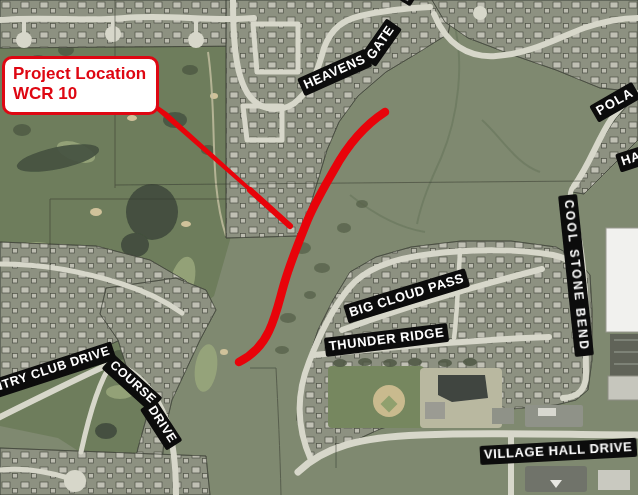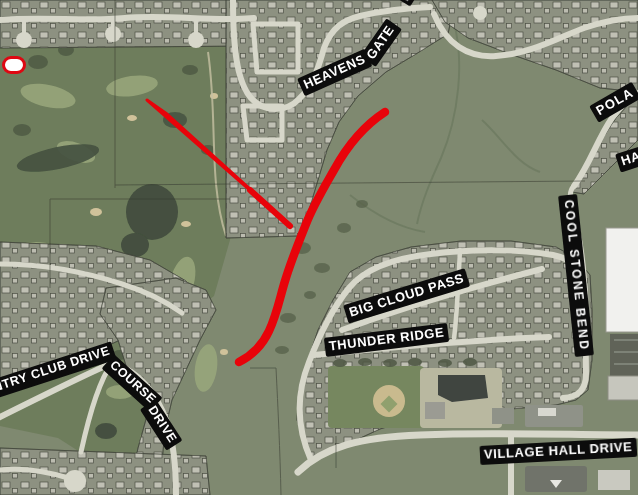--- a/index.html
+++ b/index.html
@@ -229,14 +229,16 @@
   <div class="slabel lb-ha">HA</div>
   <div class="slabel lb-cool">COOL STONE BEND</div>
   <div class="slabel lb-bigcloud">BIG CLOUD PASS</div>
   <div class="slabel lb-thunder">THUNDER RIDGE</div>
   <div class="slabel lb-village">VILLAGE HALL DRIVE</div>
   <div class="slabel lb-ntry">NTRY CLUB DRIVE</div>
   <div class="slabel lb-course1">COURSE</div>
   <div class="slabel lb-course2">DRIVE</div>
 
   <div class="callout">
+    <div>Project Location</div>
+    <div>WCR 10</div>
   </div>
 </div>
 
 </body></html>

